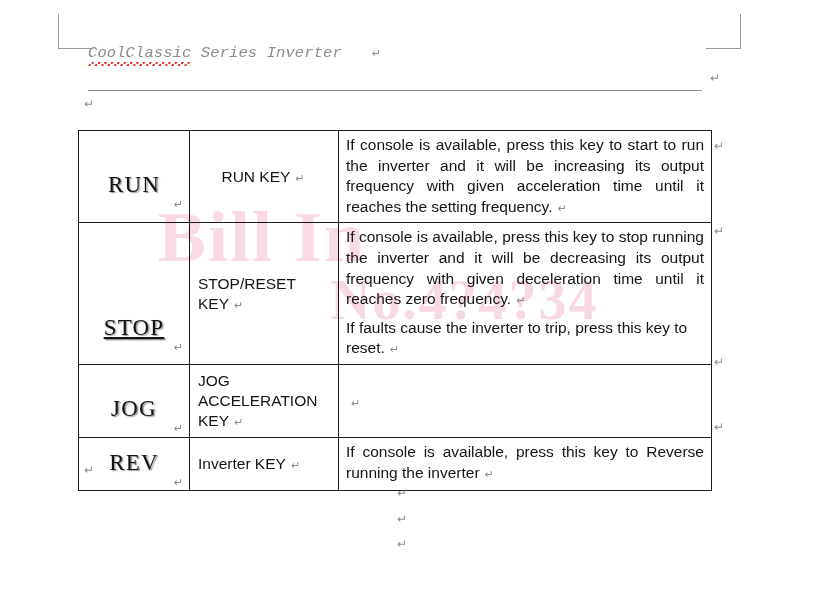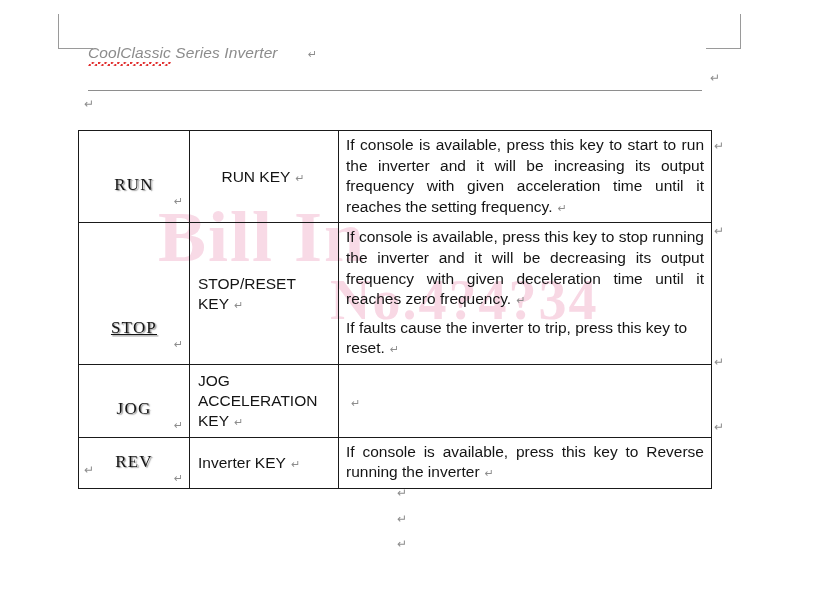--- a/index.html
+++ b/index.html
@@ -83,21 +83,21 @@
     width: 620px;
     z-index: 3;
   }
   .doc-header .hline {
     display: flex;
     align-items: baseline;
     white-space: nowrap;
   }
   .hdr-title,
   .hdr-sub {
-    font-family: Liberation Sans, sans-serif;
+    font-family: Liberation Mono, monospace;
     font-style: italic;
     font-size: 15.5px;
     color: #8c8c8c;
     letter-spacing: .1px;
   }
   .hdr-title {
     position: relative;
     display: inline-block;
   }
   
@@ -167,21 +167,21 @@
   .col-desc  { width: 372px; }
 
   .cell-key {
     position: relative;
     height: 100%;
     text-align: center;
     padding: 4px 2px 14px 2px;
   }
   .key-glyph {
     font-family: "Liberation Serif", serif;
-    font-size: 17px;
+    font-size: 23px;
     letter-spacing: 1.2px;
     color: #141414;
     text-shadow: 1.4px 1.4px 1.2px rgba(130,130,130,.85);
     display: block;
     margin-top: 26px;
   }
   .key-glyph.short { }
   .key-glyph.tight { margin-top: 8px; }
   .cell-key .cell-ret {
     position: absolute;

